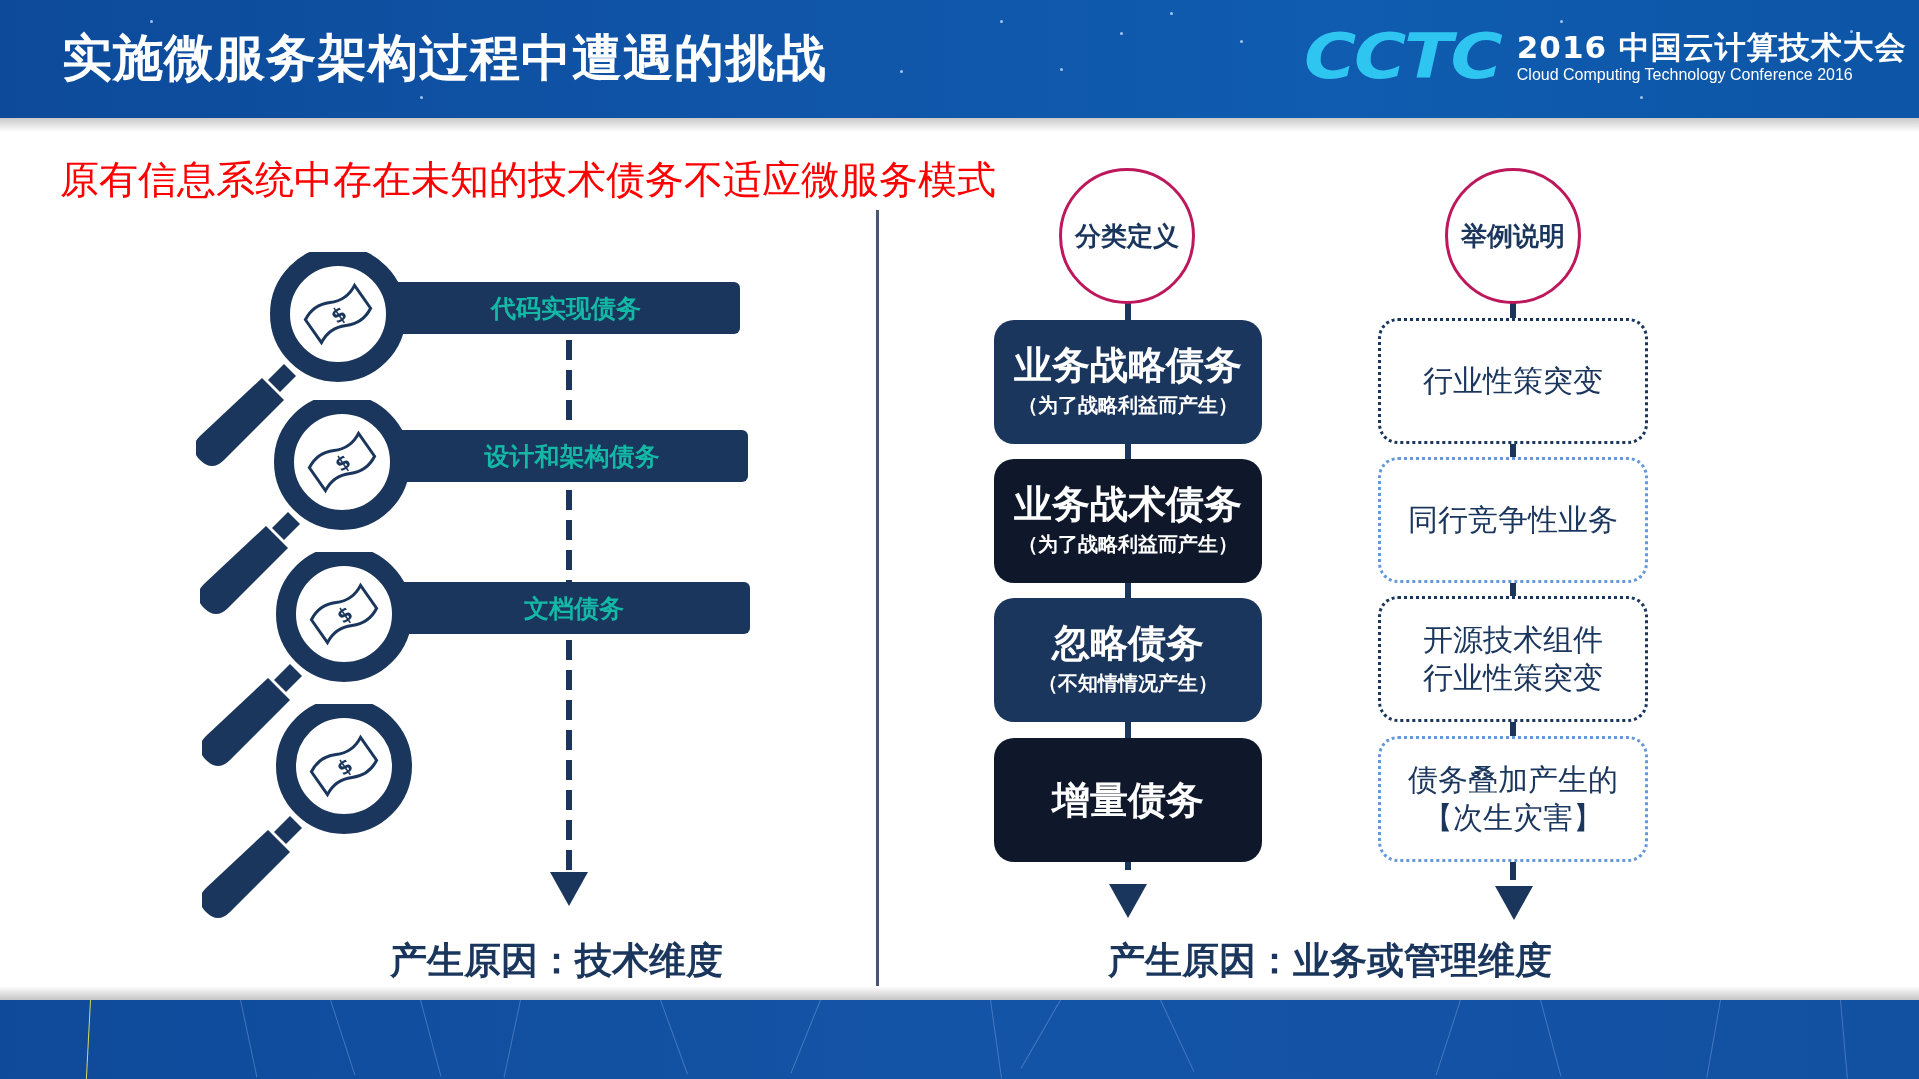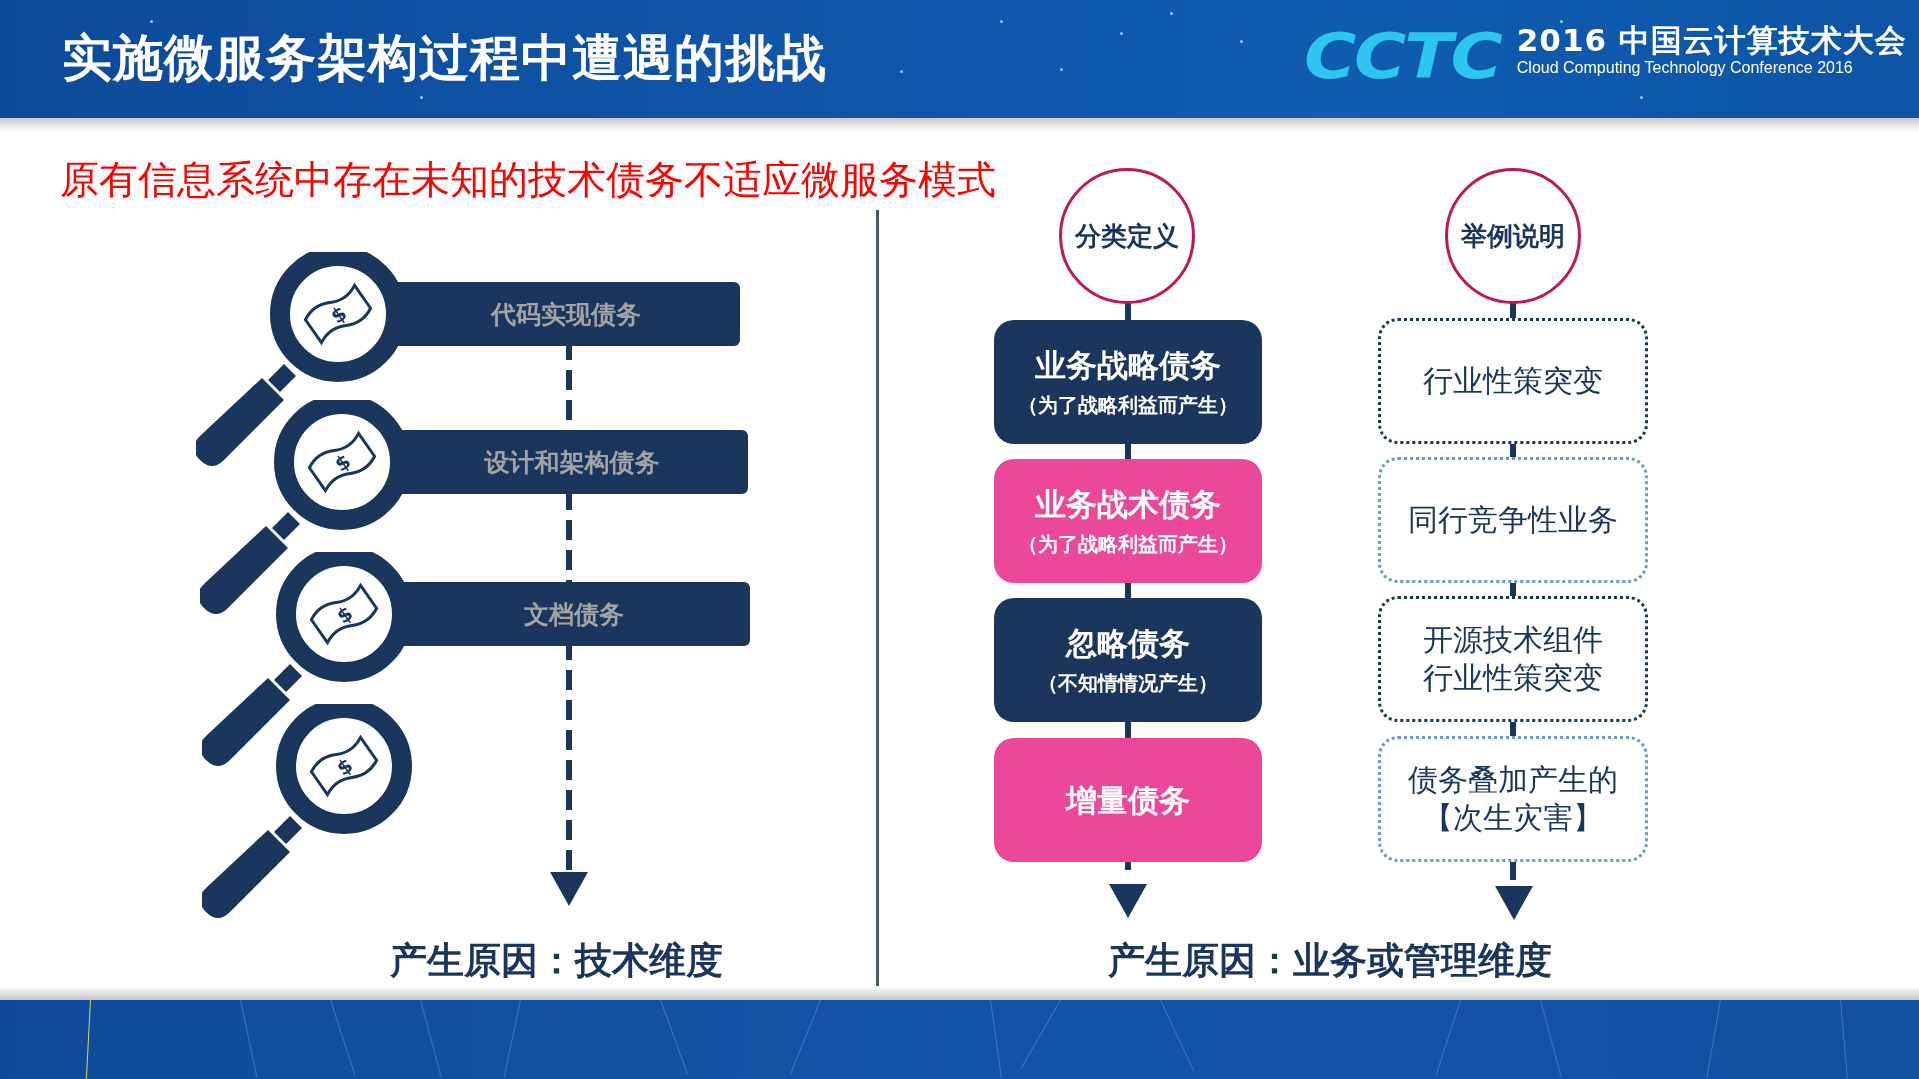--- a/index.html
+++ b/index.html
@@ -14,21 +14,21 @@
   }
   .header .star { position: absolute; width: 3px; height: 3px; border-radius: 50%; background: rgba(200,225,255,0.8); }
   .header-shadow {
     position: absolute; left: 0; top: 118px; width: 1919px; height: 14px;
     background: linear-gradient(#c9c9c9, #ffffff);
   }
   .title {
     position: absolute; left: 62px; top: 28px; color: #ffffff;
     font-size: 50px; font-weight: bold; letter-spacing: 1px; line-height: 60px;
   }
-  .logo { position: absolute; left: 1304px; top: 22px; height: 70px; display: flex; align-items: flex-start; }
+  .logo { position: absolute; left: 1304px; top: 22px; height: 70px; display: flex; align-items: center; }
   .logo-mark {
     color: #2ec5f1; font-size: 62px; font-weight: bold; font-style: italic; letter-spacing: -2px;
     font-family: "DejaVu Sans", sans-serif; line-height: 70px; transform: scaleX(1.15); transform-origin: left;
     margin-right: 22px;
   }
   .logo-text { display: flex; flex-direction: column; color: #fff; margin-left: 20px; }
   .logo-cn { font-size: 31px; font-weight: bold; line-height: 36px; letter-spacing: 1px; }
   .logo-en { font-size: 16px; line-height: 20px; font-family: "Liberation Sans", sans-serif; }
 
   
@@ -36,22 +36,22 @@
     position: absolute; left: 60px; top: 156px; color: #ff0000;
     font-size: 39px; line-height: 48px; letter-spacing: 0px;
   }
 
   
   .divider { position: absolute; left: 876px; top: 210px; width: 3px; height: 780px; background: #4a5670; }
 
   
   .magnifier { position: absolute; }
   .mag-bar {
-    position: absolute; height: 64px; background: #1b365d; border-radius: 0 6px 6px 0;
-    color: #a3a3a3; font-size: 25px; font-weight: bold; display: flex; align-items: center; justify-content: center;
+    position: absolute; height: 52px; background: #1b365d; border-radius: 0 6px 6px 0;
+    color: #14b8a6; font-size: 25px; font-weight: bold; display: flex; align-items: center; justify-content: center;
   }
   .dash-line {
     position: absolute; left: 566px; width: 6px; top: 340px; height: 540px;
     background: repeating-linear-gradient(to bottom, #1b365d 0 20px, transparent 20px 30px);
   }
   .arrow-down {
     position: absolute; width: 0; height: 0;
     border-left: 19px solid transparent; border-right: 19px solid transparent; border-top: 34px solid #1b365d;
   }
   .reason {
@@ -63,22 +63,22 @@
     position: absolute; width: 136px; height: 136px; border-radius: 50%; border: 3px solid #be185d;
     background: #fff; color: #1b365d; font-size: 26px; font-weight: bold;
     display: flex; align-items: center; justify-content: center;
   }
   .connector { position: absolute; width: 6px; background: #1b365d; }
   .cat-box {
     position: absolute; left: 994px; width: 268px; height: 124px; border-radius: 20px;
     color: #fff; display: flex; flex-direction: column; align-items: center; justify-content: center;
   }
   .cat-box.dark { background: #1b365d; }
-  .cat-box.light { background: #ec4899; }
-  .cat-title { font-size: 31px; font-weight: bold; line-height: 42px; }
+  .cat-box.light { background: #0f172a; }
+  .cat-title { font-size: 38px; font-weight: bold; line-height: 42px; }
   .cat-sub { font-size: 20px; font-weight: bold; line-height: 30px; margin-top: 4px; }
   .ex-box {
     position: absolute; left: 1378px; width: 270px; height: 126px; border-radius: 20px;
     background: #fff; color: #1b365d; font-size: 30px; font-weight: normal;
     display: flex; flex-direction: column; align-items: center; justify-content: center; text-align: center; line-height: 38px;
   }
   .ex-box.dark-border { border: 3px dotted #1b365d; }
   .ex-box.light-border { border: 3px dotted #6699d8; }
 
   

